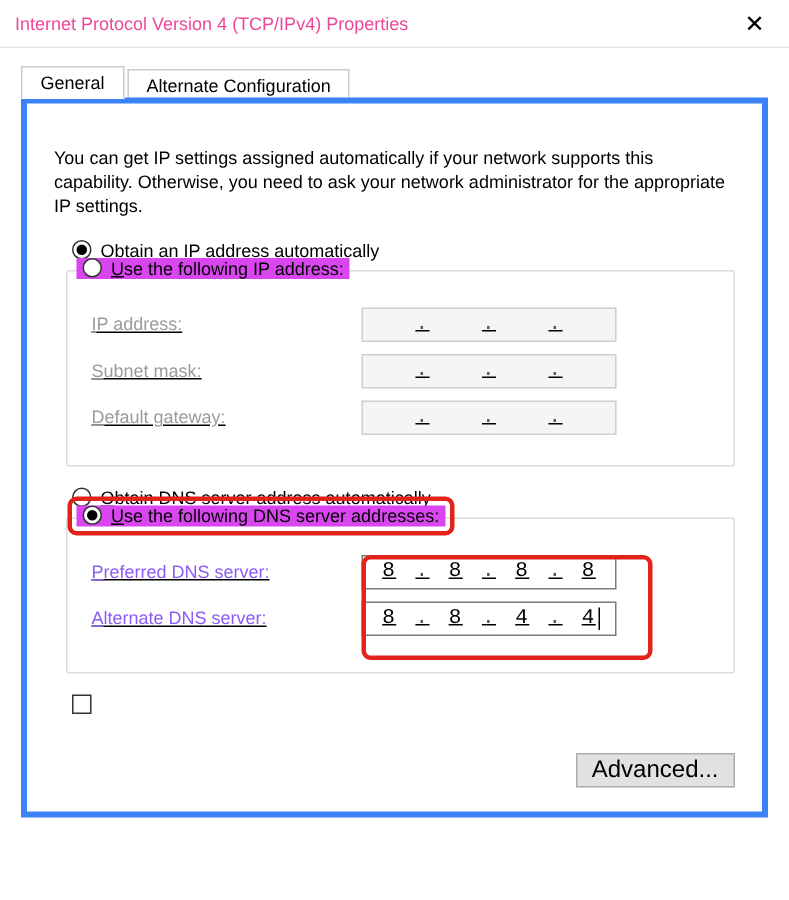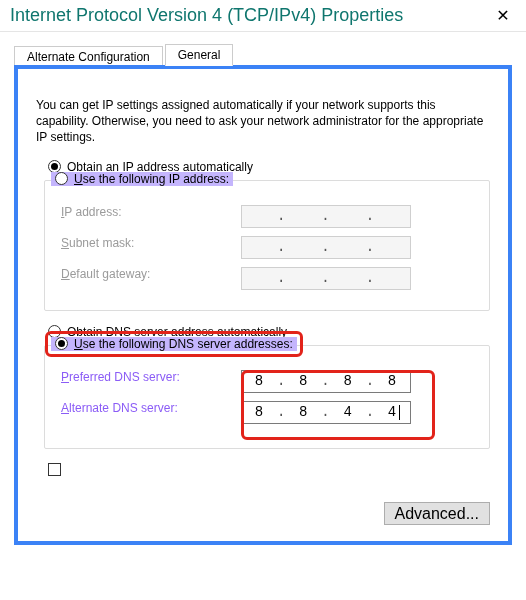--- a/index.html
+++ b/index.html
@@ -18,22 +18,22 @@
   
   .titlebar {
     height: 32px;
     display: flex;
     align-items: center;
     padding: 0 0 0 10px;
     border-bottom: 1px solid #e5e5e5;
   }
   .titlebar .title {
     flex: 1;
-    font-size: 18px;
-    color: #0f766e;
+    font-size: 12px;
+    color: #ec4899;
   }
   .titlebar .close {
     width: 46px; height: 32px;
     display: flex; align-items: center; justify-content: center;
     font-size: 16px;
     font-family: Arial, sans-serif;
     color: #000;
   }
 
   
@@ -110,38 +110,40 @@
     border: 1px solid #dcdcdc;
     border-radius: 2px;
     margin: 0 0 14px 8px;
     padding: 16px 10px 12px 10px;
     position: relative;
   }
   .group > .legend {
     position: absolute;
     top: -9px;
     left: 6px;
-    background: #c4b5fd;
+    background: #d946ef;
     padding: 0 4px;
     display: flex;
     align-items: center;
     gap: 6px;
   }
 
   .hl-red {
     position: absolute;
     border: 3px solid #e2231a;
     border-radius: 6px;
     pointer-events: none;
   }
 
   .form-row {
     display: flex;
+    align-items: center;
     margin: 8px 0;
     gap: 6px;
+    text-decoration: underline;
   }
   .form-row .label {
     width: 180px;
     padding-left: 6px;
     color: #9b9b9b; 
   }
   .form-row.enabled .label { color:#8b5cf6; }
   .form-row .label u { text-decoration: underline; }
 
   .ip-input {
@@ -209,25 +211,25 @@
 <div class="titlebar">
   <div class="title">Internet Protocol Version 4 (TCP/IPv4) Properties</div>
   <div class="close">
     <span>✕</span>
   </div>
 </div>
 
 <div class="content-outer">
 
   <div class="tabstrip">
+    <div class="tab active">
+      <span>General</span>
+    </div>
     <div class="tab inactive">
       <span>Alternate Configuration</span>
-    </div>
-    <div class="tab active">
-      <span>General</span>
     </div>
   </div>
 
   <div class="tabpanel">
 
     <p class="description">You can get IP settings assigned automatically if your network supports this capability. Otherwise, you need to ask your network administrator for the appropriate IP settings.</p>
 
     <div class="radio-row">
       <span class="radio checked"></span>
       <span class="radio-label"><u>O</u><span>btain an IP address automatically</span></span>

